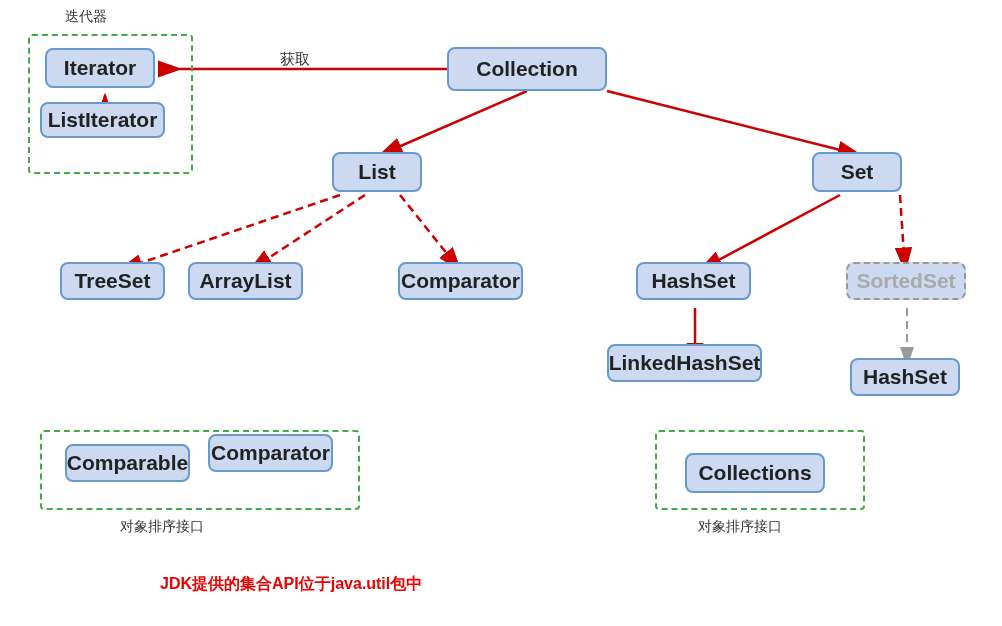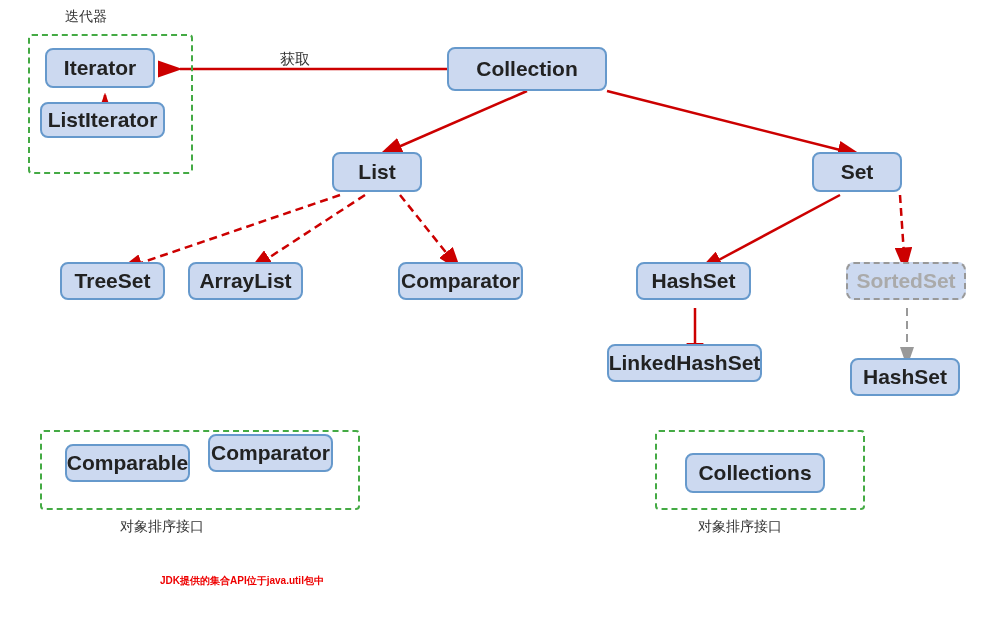--- a/index.html
+++ b/index.html
@@ -48,21 +48,21 @@
       color: #333;
     }
 
     .label.chinese {
       font-size: 14px;
     }
 
     .label.red-bold {
       color: #e00;
       font-weight: bold;
-      font-size: 10px;
+      font-size: 16px;
     }
 
     .dashed-box {
       position: absolute;
       border: 2px dashed #4a4;
       border-radius: 4px;
     }
 
     svg.arrows {
       position: absolute;

